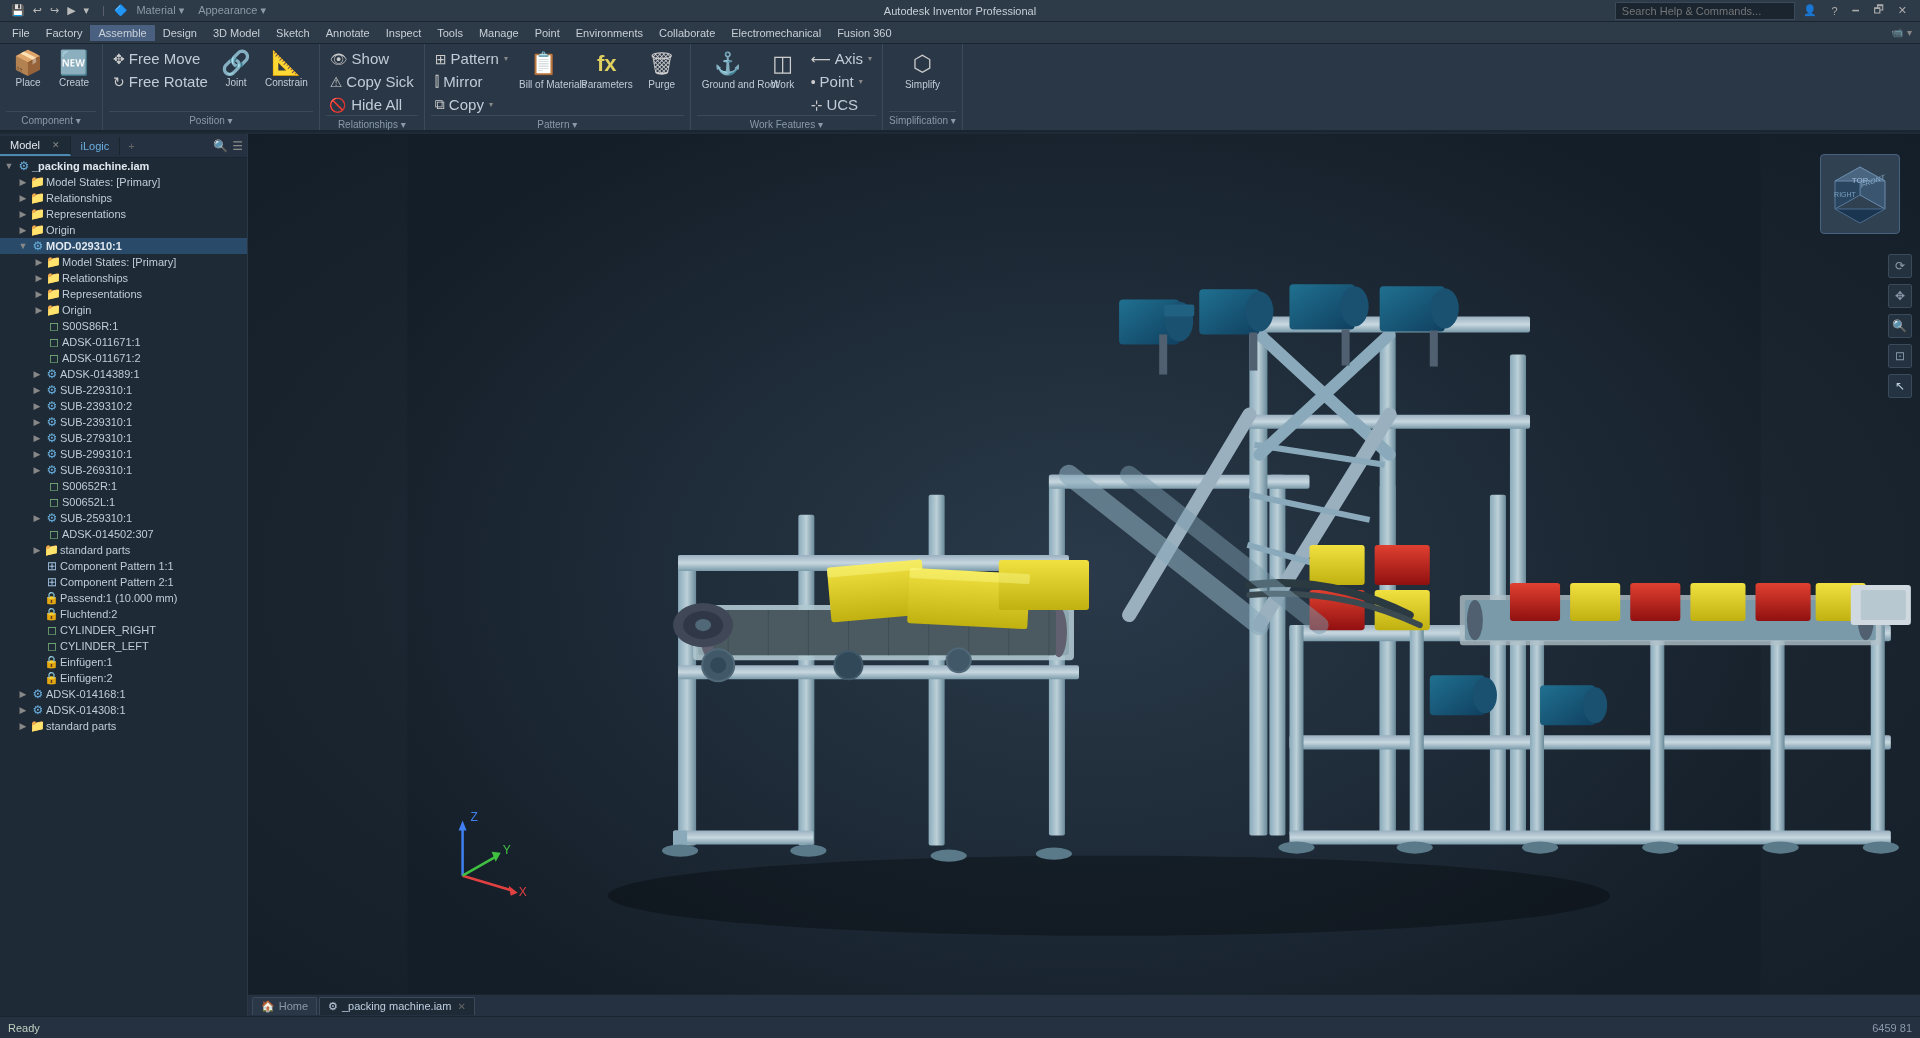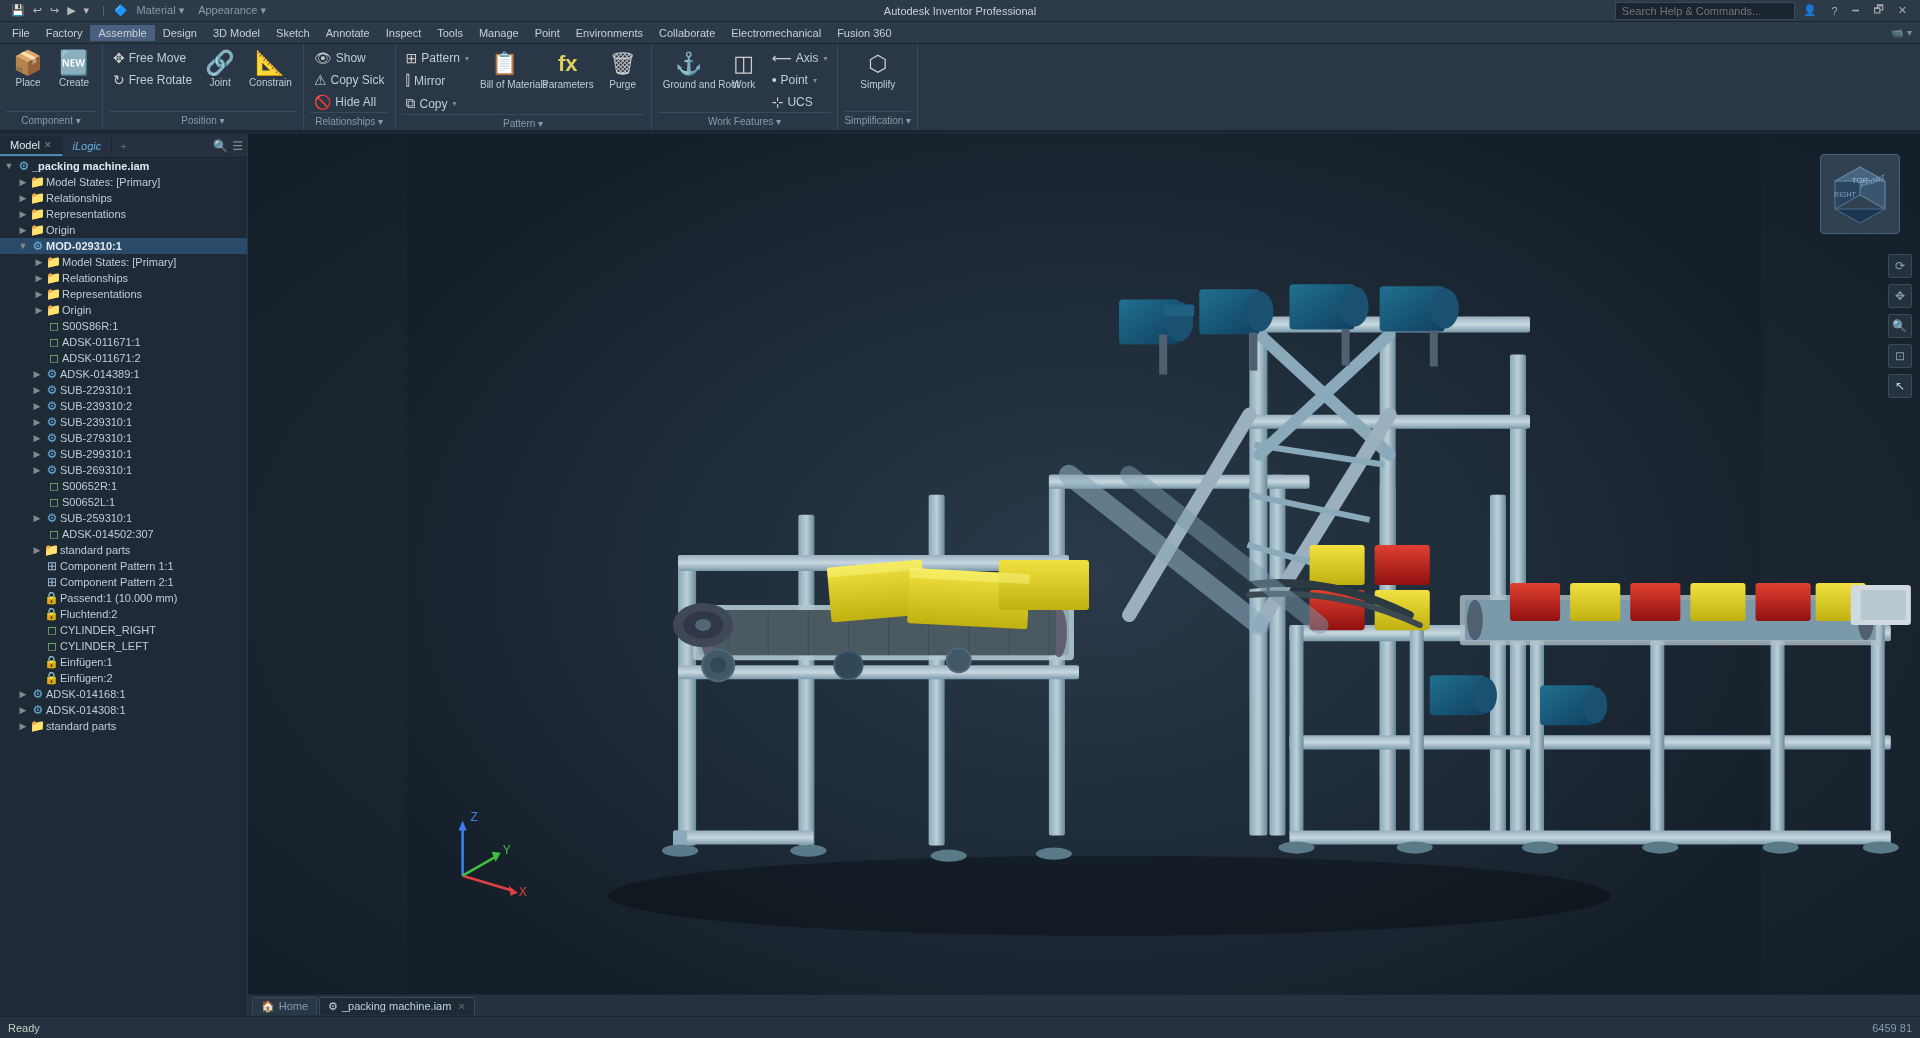--- a/index.html
+++ b/index.html
@@ -41,34 +41,34 @@
     .ribbon-btn {
       display: flex; flex-direction: column; align-items: center; justify-content: flex-start;
       cursor: pointer; padding: 3px 5px; border-radius: 2px; min-width: 44px; gap: 2px;
     }
     .ribbon-btn .btn-icon { font-size: 24px; line-height: 1; }
     .ribbon-btn .btn-label { font-size: 10px; color: #c0ccd8; text-align: center; white-space: nowrap; line-height: 1.2; }
     .ribbon-btn-small {
       display: flex; align-items: center; gap: 4px; cursor: pointer; padding: 2px 4px; border-radius: 2px; white-space: nowrap;
     }
     .ribbon-btn-small .btn-icon-sm { font-size: 14px; }
-    .ribbon-btn-small .btn-label-sm { font-size: 12px; color: #c0ccd8; text-align: center; }
+    .ribbon-btn-small .btn-label-sm { font-size: 15px; color: #c0ccd8; text-align: center; }
     .ribbon-col { display: flex; flex-direction: column; justify-content: center; gap: 2px; }
 
     
     #left-panel {
       position: absolute; left: 0; top: 134px; width: 248px; bottom: 22px;
       background: #1e2a35; border-right: 1px solid #2a3746; overflow: hidden;
     }
     #panel-tabs {
       display: flex; background: #253040; border-bottom: 1px solid #1a2530; height: 24px; align-items: center;
     }
     .panel-tab {
       padding: 3px 10px; font-size: 11px; color: #aab; cursor: pointer; border-right: 1px solid #1a2530;
-      display: flex; align-items: center; gap: 4px;
+      display: flex; align-items: center; gap: 12px;
     }
     .panel-tab.active { background: #1e2a35; color: #e0e8f0; border-bottom: 2px solid #4a8ab0; }
     .panel-tab-add { padding: 3px 8px; color: #666; cursor: pointer; }
 
     #tree-area { overflow-y: auto; overflow-x: hidden; height: calc(100% - 68px); }
     .tree-item {
       display: flex; align-items: center; padding: 1px 0; cursor: pointer; white-space: nowrap;
       font-size: 11px; color: #c0ccd8; min-height: 16px;
     }
     .tree-item.selected { background: #2a4a6a; }
@@ -129,21 +129,21 @@
 
     
     #search-box {
       background: #1a2530; border: 1px solid #3a4a5a; color: #c0ccd8; font-size: 11px;
       padding: 2px 6px; width: 180px; height: 18px;
     }
 
     .dropdown-arrow { font-size: 8px; color: #888; margin-left: 1px; }
 
     
-    .ilogic-tab { color: #6ab0e0; font-style: italic; }
+    .ilogic-tab { color: #6ab0e0; }
   </style>
 </head>
 <body>
 
 <div id="titlebar">
   <div class="left">
     <div class="quick-access">
       <span class="qa-btn">💾</span>
       <span class="qa-btn">↩</span>
       <span class="qa-btn">↪</span>

